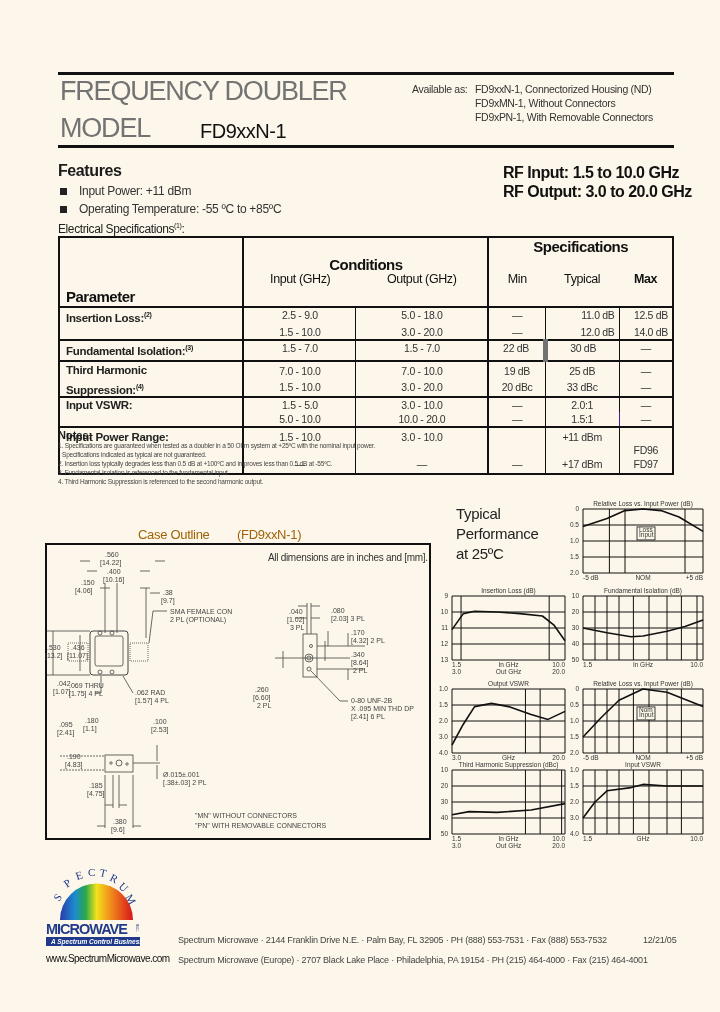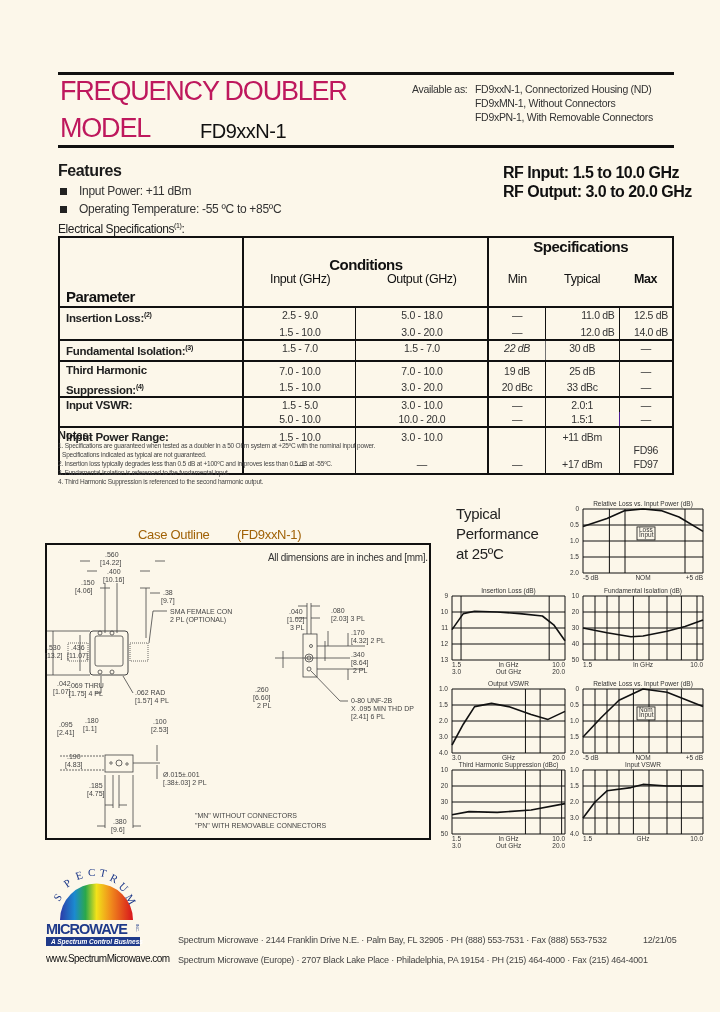--- a/index.html
+++ b/index.html
@@ -1,20 +1,20 @@
 <!DOCTYPE html>
 <html><head>
 <meta charset="utf-8">
 <style>
   * { box-sizing: border-box; margin: 0; padding: 0; }
   html, body { width: 720px; height: 1012px; background: #fcf7ea; overflow: hidden; }
   body { position: relative; font-family: "Liberation Sans", sans-serif; color: #1a1a1a; }
   .abs { position: absolute; }
   .rule { position: absolute; left: 58px; width: 616px; height: 3px; background: #111; }
-  .title-l { font-family: "Liberation Sans", sans-serif; font-size: 27px; letter-spacing: -1.2px; color: #be185d; line-height: 1; }
+  .title-l { font-family: "Liberation Sans", sans-serif; font-size: 27px; letter-spacing: -1.2px; color: #737373; line-height: 1; }
   .model-no { font-size: 20px; letter-spacing: -0.5px; color: #111; }
   .avail { font-size: 10.5px; color: #333; letter-spacing: -0.3px; line-height: 14px; }
   .features-h { font-size: 16px; font-weight: bold; letter-spacing: -0.4px; }
   .feat { font-size: 12px; color: #333; letter-spacing: -0.3px; display: flex; align-items: center; gap: 12px; }
   .bullet { width: 7px; height: 7px; background: #222; display: inline-block; }
   .rf { font-size: 16px; font-weight: bold; letter-spacing: -0.5px; line-height: 19px; color: #111; }
   .es-label { font-size: 12px; letter-spacing: -0.4px; color: #222; }
   sup { font-size: 7px; }
   table.spec { position: absolute; left: 58px; top: 236px; width: 616px; border-collapse: collapse; font-size: 10.5px; color: #333; }
   table.spec td { padding: 0 4px; vertical-align: top; line-height: 14px; letter-spacing: -0.3px; }
@@ -100,21 +100,21 @@
     <td class="c" style="border-right:2px solid #111;">3.0 - 20.0</td>
     <td class="c" style="border-right:1px solid #111;">—</td>
     <td class="r" style="border-right:1px solid #111;">12.0 dB</td>
     <td class="r">14.0 dB</td>
   </tr>
 
   <tr style="border:2px solid #111;">
     <td class="pname" style="border-right:2px solid #111; padding-left:6px; padding-bottom:2px;"><span>Fundamental Isolation:</span><sup>(3)</sup></td>
     <td class="c" style="border-right:1px solid #111;">1.5 - 7.0</td>
     <td class="c" style="border-right:2px solid #111;">1.5 - 7.0</td>
-    <td class="c" style="border-right:1px solid #737373;font-style:italic;">22 dB</td>
+    <td class="c" style="border-right:5px solid #737373;">22 dB</td>
     <td class="c" style="border-right:1px solid #111;">30 dB</td>
     <td class="c">—</td>
   </tr>
 
   <tr style="border-left:2px solid #111; border-right:2px solid #111;">
     <td class="pname" style="border-right:2px solid #111; padding-left:6px; padding-top:1px;">Third Harmonic</td>
     <td class="c" style="border-right:1px solid #111; padding-top:2px;">7.0 - 10.0</td>
     <td class="c" style="border-right:2px solid #111; padding-top:2px;">7.0 - 10.0</td>
     <td class="c" style="border-right:1px solid #111; padding-top:2px;">19 dB</td>
     <td class="c" style="border-right:1px solid #111; padding-top:2px;">25 dB</td>

